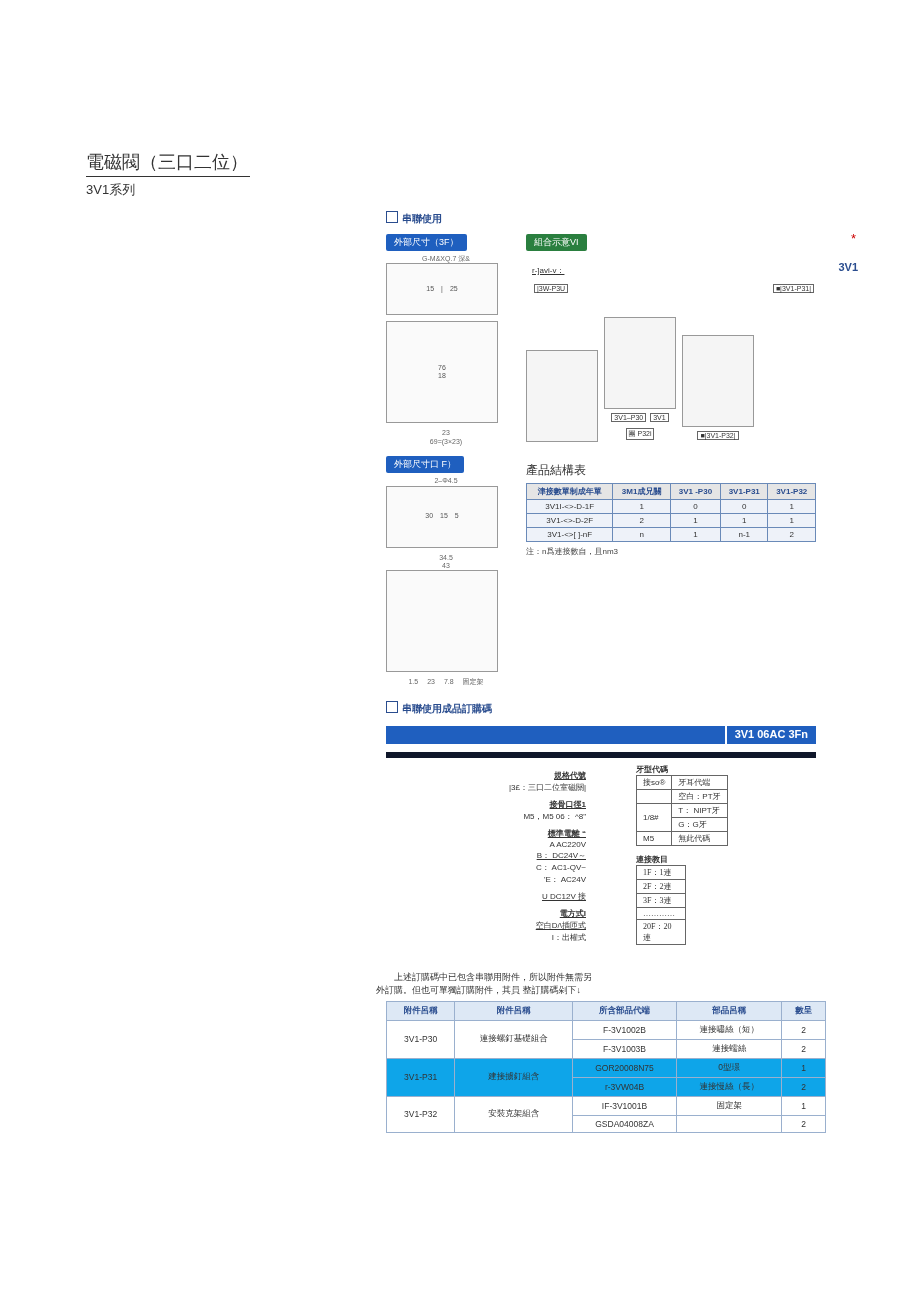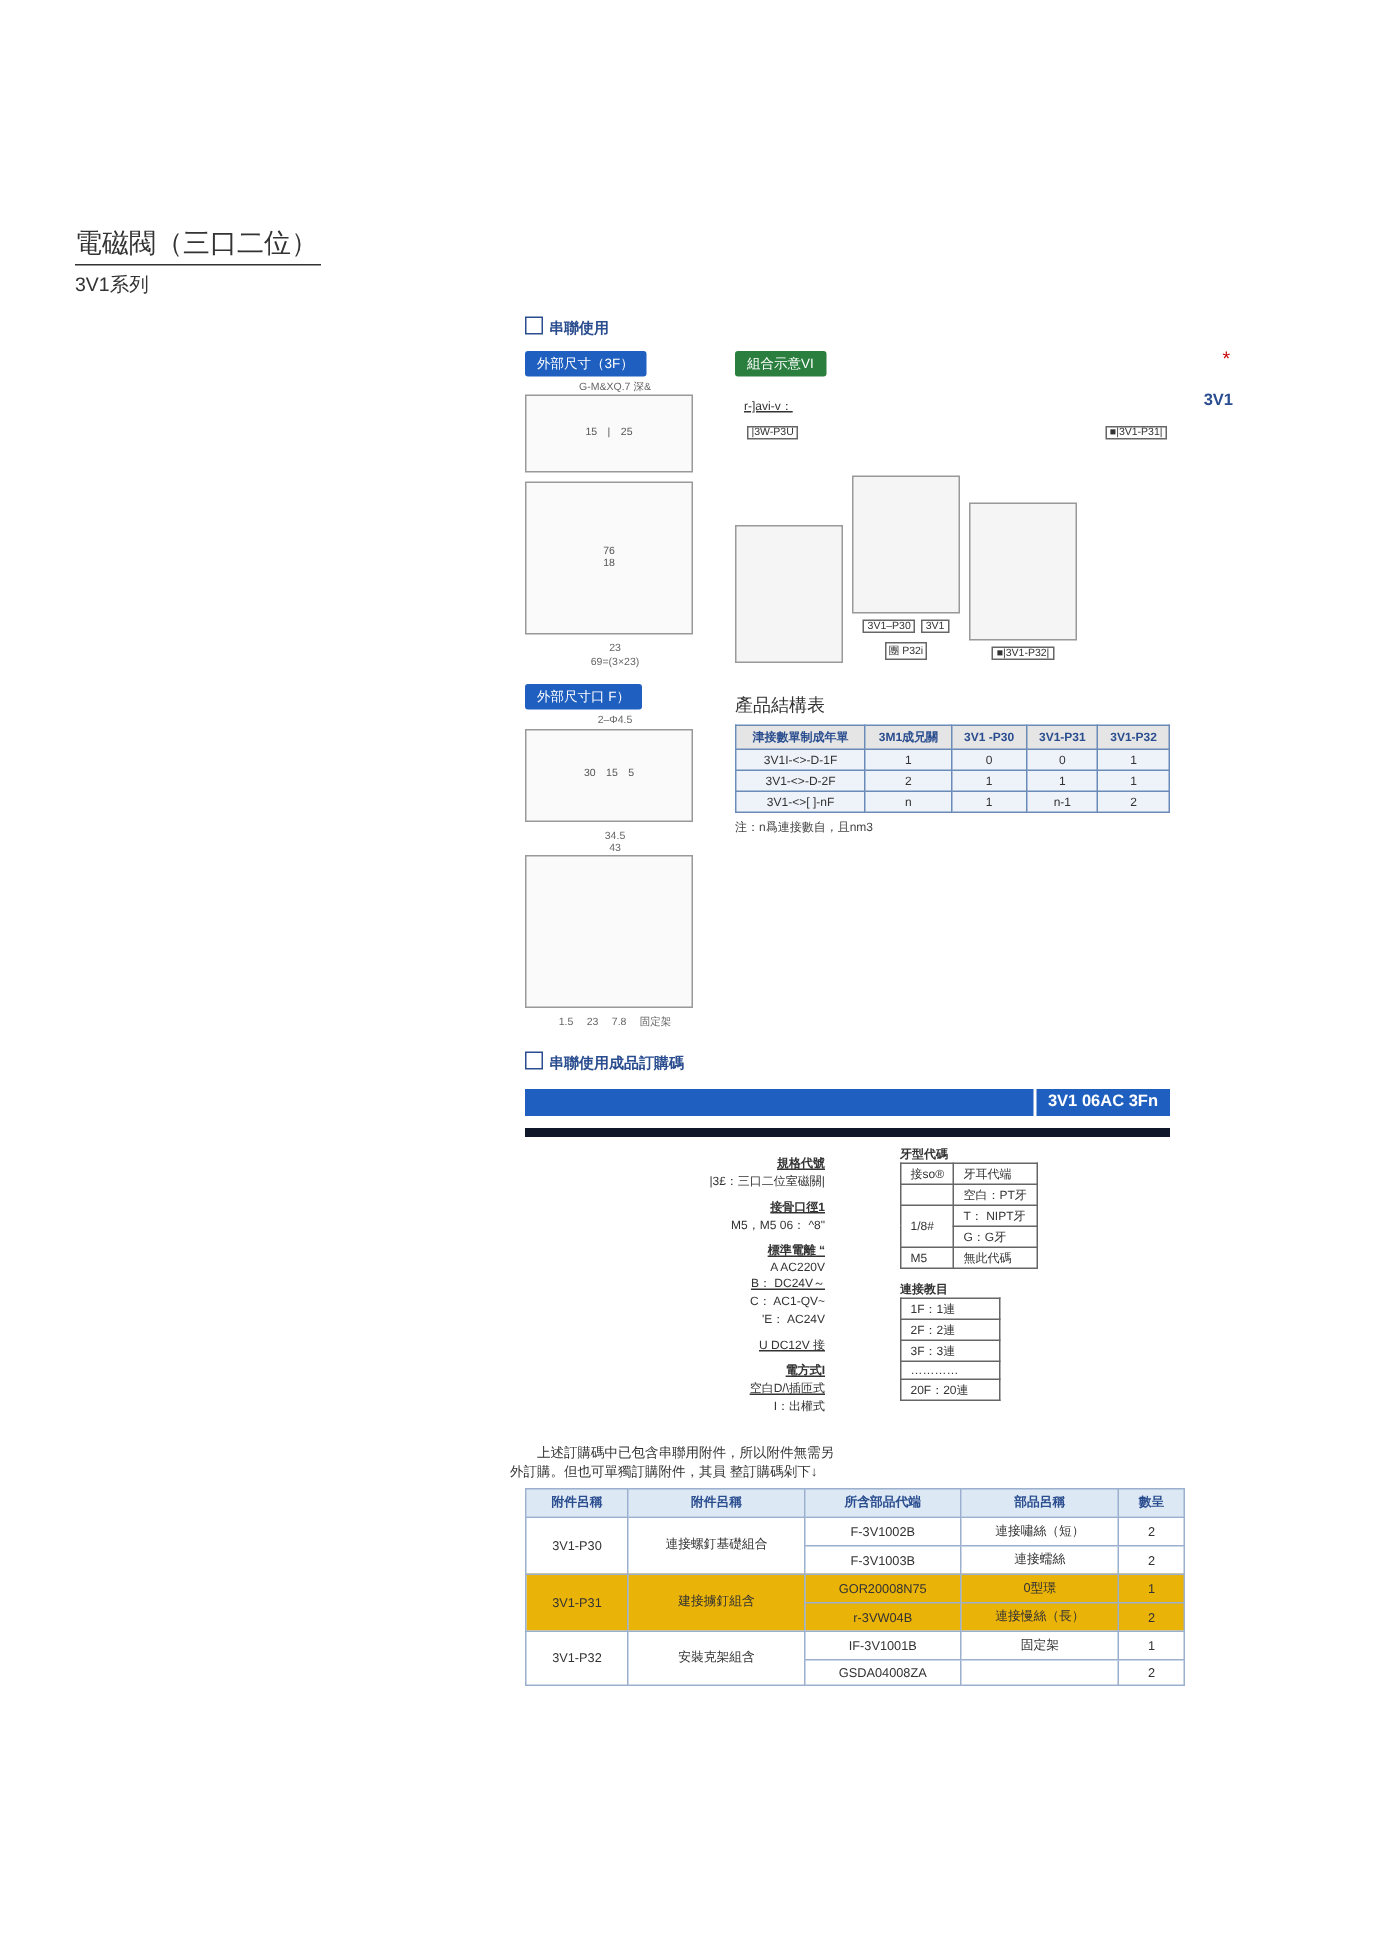--- a/index.html
+++ b/index.html
@@ -8,21 +8,21 @@
     color: #333;
     background: #fff;
     margin: 0;
     padding: 0;
     width: 920px;
   }
   .page {
     position: relative;
     width: 920px;
     height: 1302px;
-    padding: 150px 60px 40px 50px;
+    padding: 150px 60px 40px 86px;
     box-sizing: border-box;
     border-radius: 14px;
   }
   .title {
     font-size: 18px;
     font-weight: normal;
     border-bottom: 1px solid #333;
     display: inline-block;
     padding: 0 2px 2px 0;
     margin-bottom: 4px;
@@ -210,21 +210,21 @@
   }
   table.acc th, table.acc td {
     border: 1px solid #9ab0ce;
     padding: 3px 6px;
     text-align: center;
   }
   table.acc th {
     background: #dde8f5;
     color: #2a4d8f;
   }
-  table.acc tr.shade td { background: #eab308; }
+  table.acc tr.shade td { background: #0ea5e9; }
   .left-diag-stack {
     font-size: 7px;
     color: #666;
     line-height: 1.2;
     text-align: center;
   }
   .left-dims-col { width: 120px; }
   .right-assy-col { flex: 1; }
   .assy-col {
     display: flex;
@@ -390,21 +390,21 @@
                 <td>G：G牙</td>
               </tr>
           <tr>
                 <td>M5</td>
                 <td>無此代碼</td>
               </tr>
         </tbody>
           </table>
 
         <div style="font-weight:bold;">連接教目</div>
-        <table class="mini" style="width:67px;">
+        <table class="mini" style="width:50px;font-family:Liberation Serif, serif;">
           <tbody>
               <tr>
                 <td>1F：1連</td>
               </tr>
           <tr>
                 <td>2F：2連</td>
               </tr>
           <tr>
                 <td>3F：3連</td>
               </tr>

